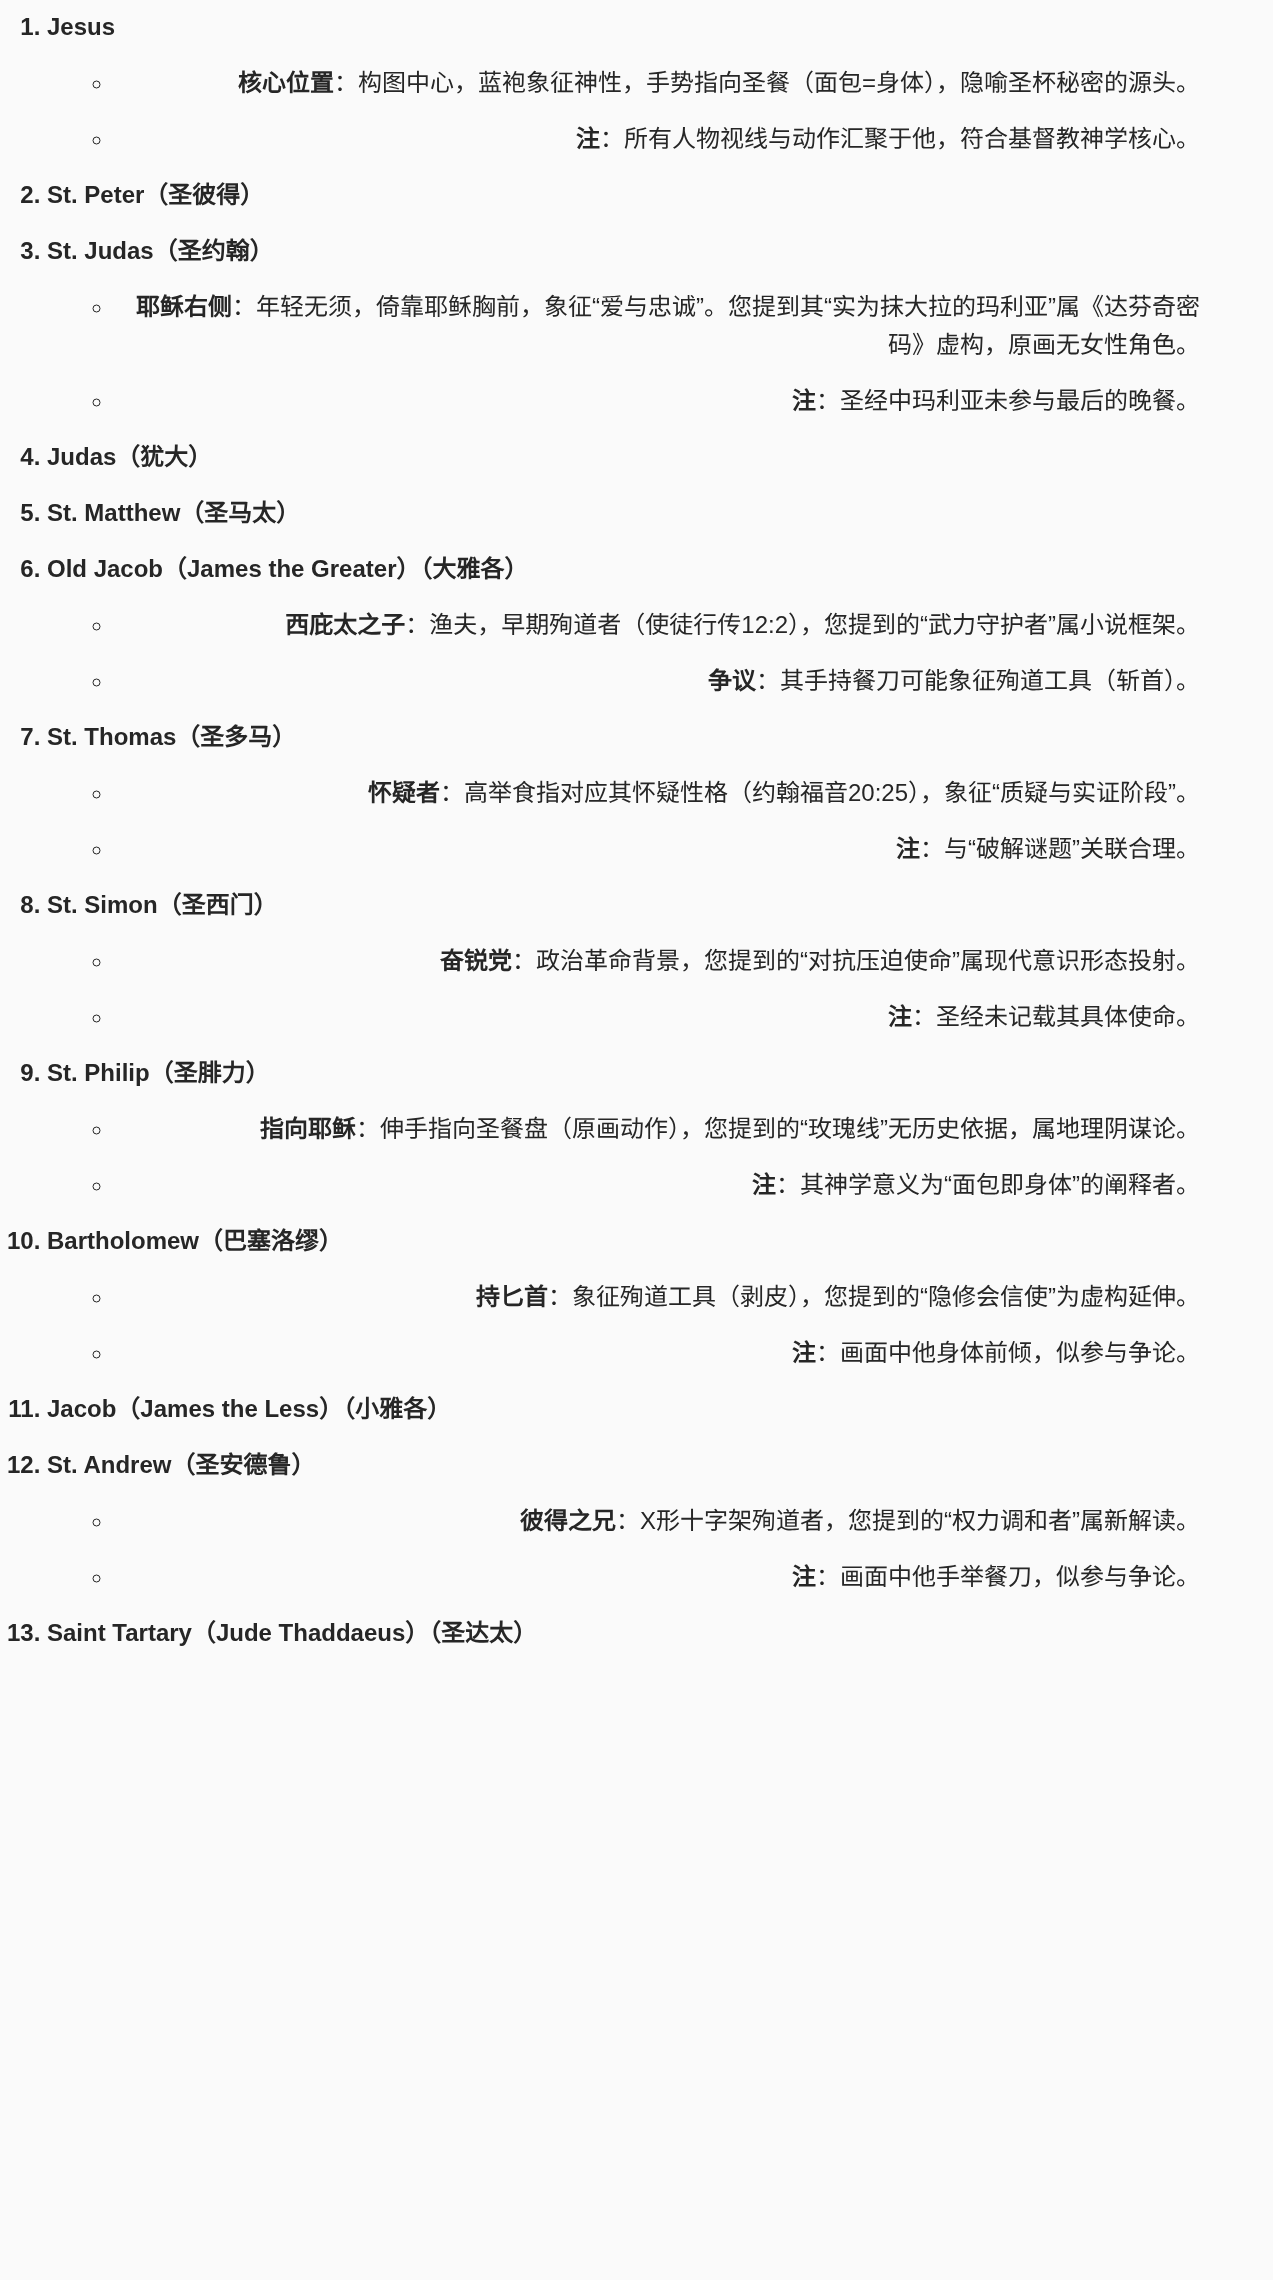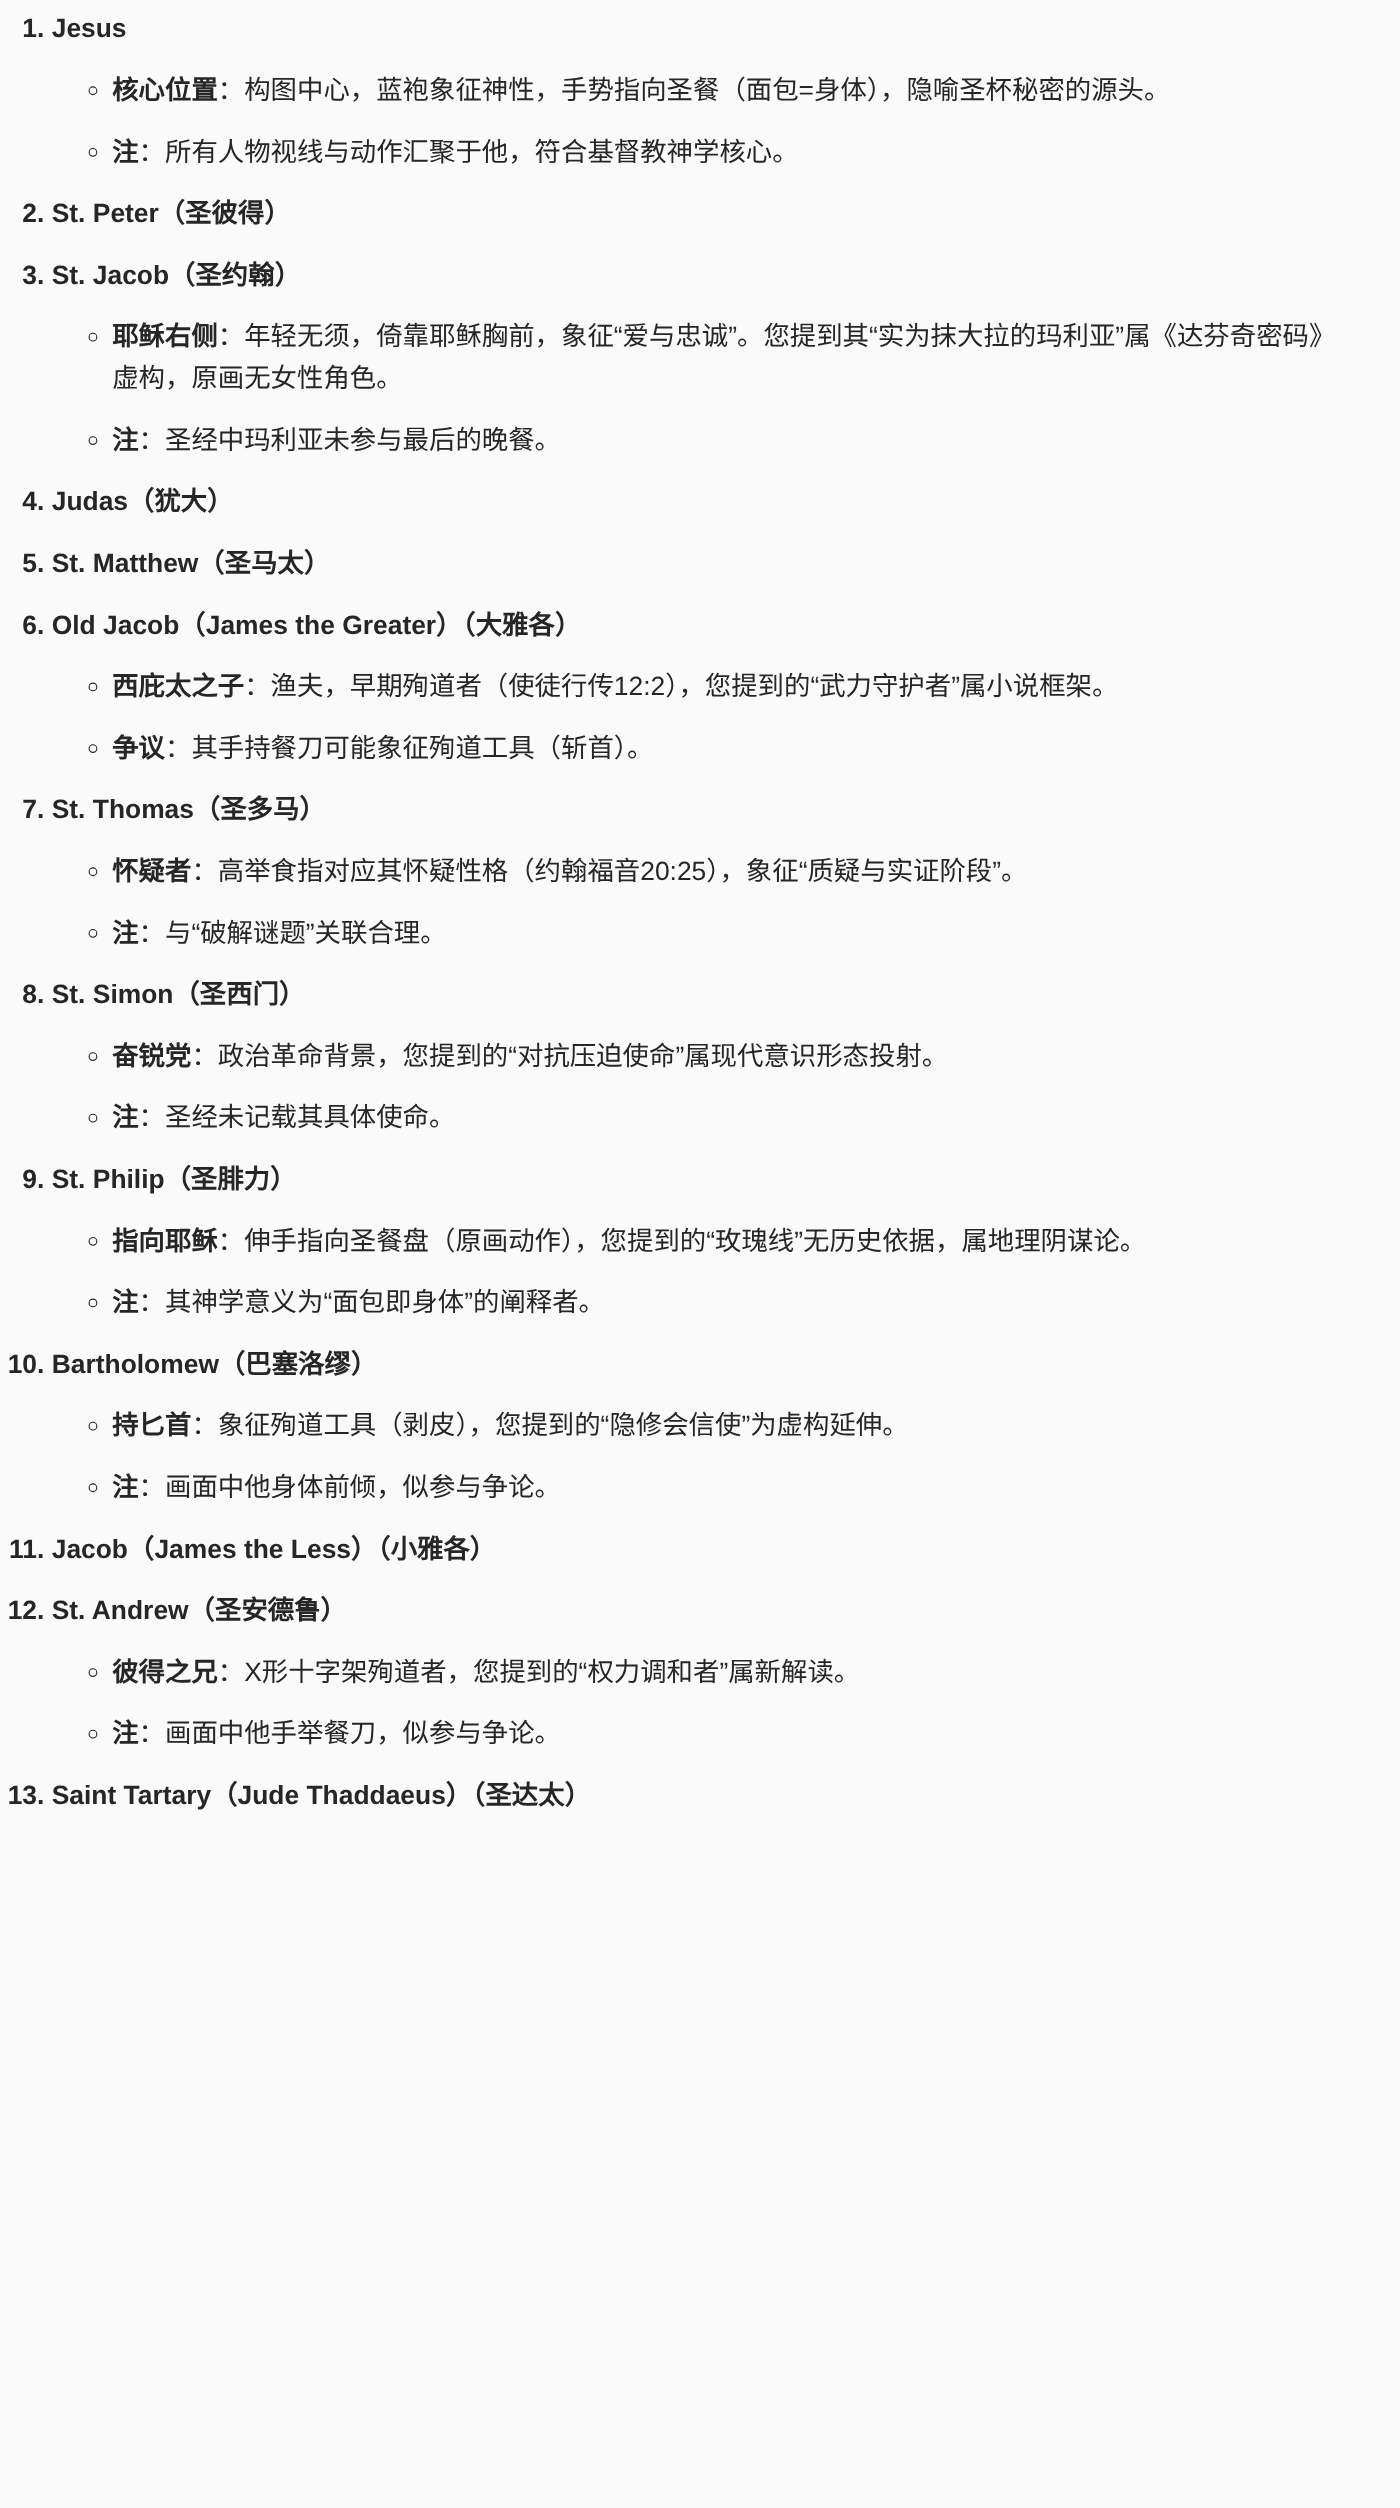--- a/index.html
+++ b/index.html
@@ -27,24 +27,25 @@
     margin: 18px 0 0 0;
     font-weight: 600;
   }
   ol.figure-list > li:first-child {
     margin-top: 0;
   }
   ol.figure-list > li::marker {
     font-weight: 600;
   }
   ul.sub-list {
-    margin: 0;
+    margin: 12px;
     padding: 0 0 0 55px;
     list-style: circle;
     font-weight: 400;
+    text-align: right;
   }
   ul.sub-list > li {
     margin: 18px 0 0 0;
   }
   .point-label {
     font-weight: 600;
   }
   .point-text {
     font-weight: 400;
   }
@@ -60,21 +61,21 @@
 
   <li><span class="point-label">注</span><span class="point-text">：所有人物视线与动作汇聚于他，符合基督教神学核心。</span></li>
 </ul>
   </li>
 
   <li>
     <span class="item-title">St. Peter（圣彼得）</span>
   </li>
 
   <li>
-    <span class="item-title">St. Jacob（圣约翰）</span>
+    <span class="item-title">St. Judas（圣约翰）</span>
     <ul class="sub-list">
   <li><span class="point-label">耶稣右侧</span><span class="point-text">：年轻无须，倚靠耶稣胸前，象征“爱与忠诚”。您提到其“实为抹大拉的玛利亚”属《达芬奇密码》虚构，原画无女性角色。</span></li>
 
   <li><span class="point-label">注</span><span class="point-text">：圣经中玛利亚未参与最后的晚餐。</span></li>
 </ul>
   </li>
 
   <li>
     <span class="item-title">Judas（犹大）</span>
   </li>

